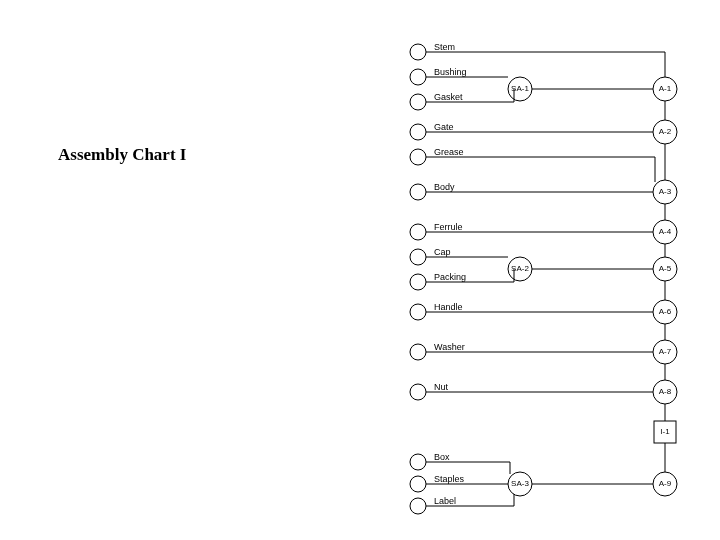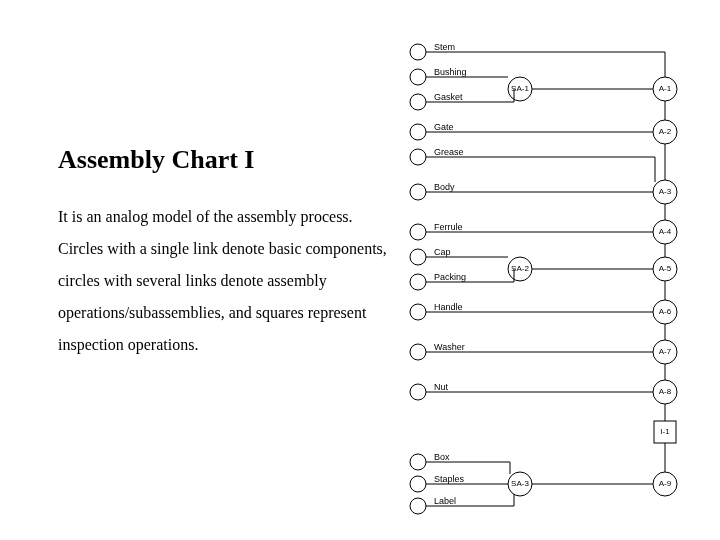--- a/index.html
+++ b/index.html
@@ -18,21 +18,21 @@
     height: 540px;
   }
   
   .textcol {
     position: absolute;
     left: 58px;
     top: 145px;
     width: 330px;
   }
   .title {
-    font-size: 26px;
+    font-size: 17px;
     font-weight: bold;
     margin-bottom: 26px;
   }
   .body {
     font-size: 16px;
     line-height: 2.0;
   }
   
   .diagram {
     position: absolute;
@@ -57,21 +57,20 @@
   }
   .stroke { fill: none; stroke: #000; stroke-width: 1; }
 </style>
 </head>
 <body>
 
 <div class="page">
 
   <div class="textcol">
     <div class="title">Assembly Chart I</div>
-    <div class="body">It is an analog model of the assembly process. Circles with a single link denote basic components, circles with several links denote assembly operations/subassemblies, and squares represent inspection operations.</div>
   </div>
 
   <div class="diagram">
     <svg viewBox="0 0 320 500" width="320" height="500">
 
       <circle class="stroke" cx="28" cy="20" r="8"></circle>
       <line class="stroke" x1="36" y1="20" x2="275" y2="20"></line>
       <text class="lab" x="44" y="16">Stem</text>
 
       <circle class="stroke" cx="28" cy="45" r="8"></circle>

